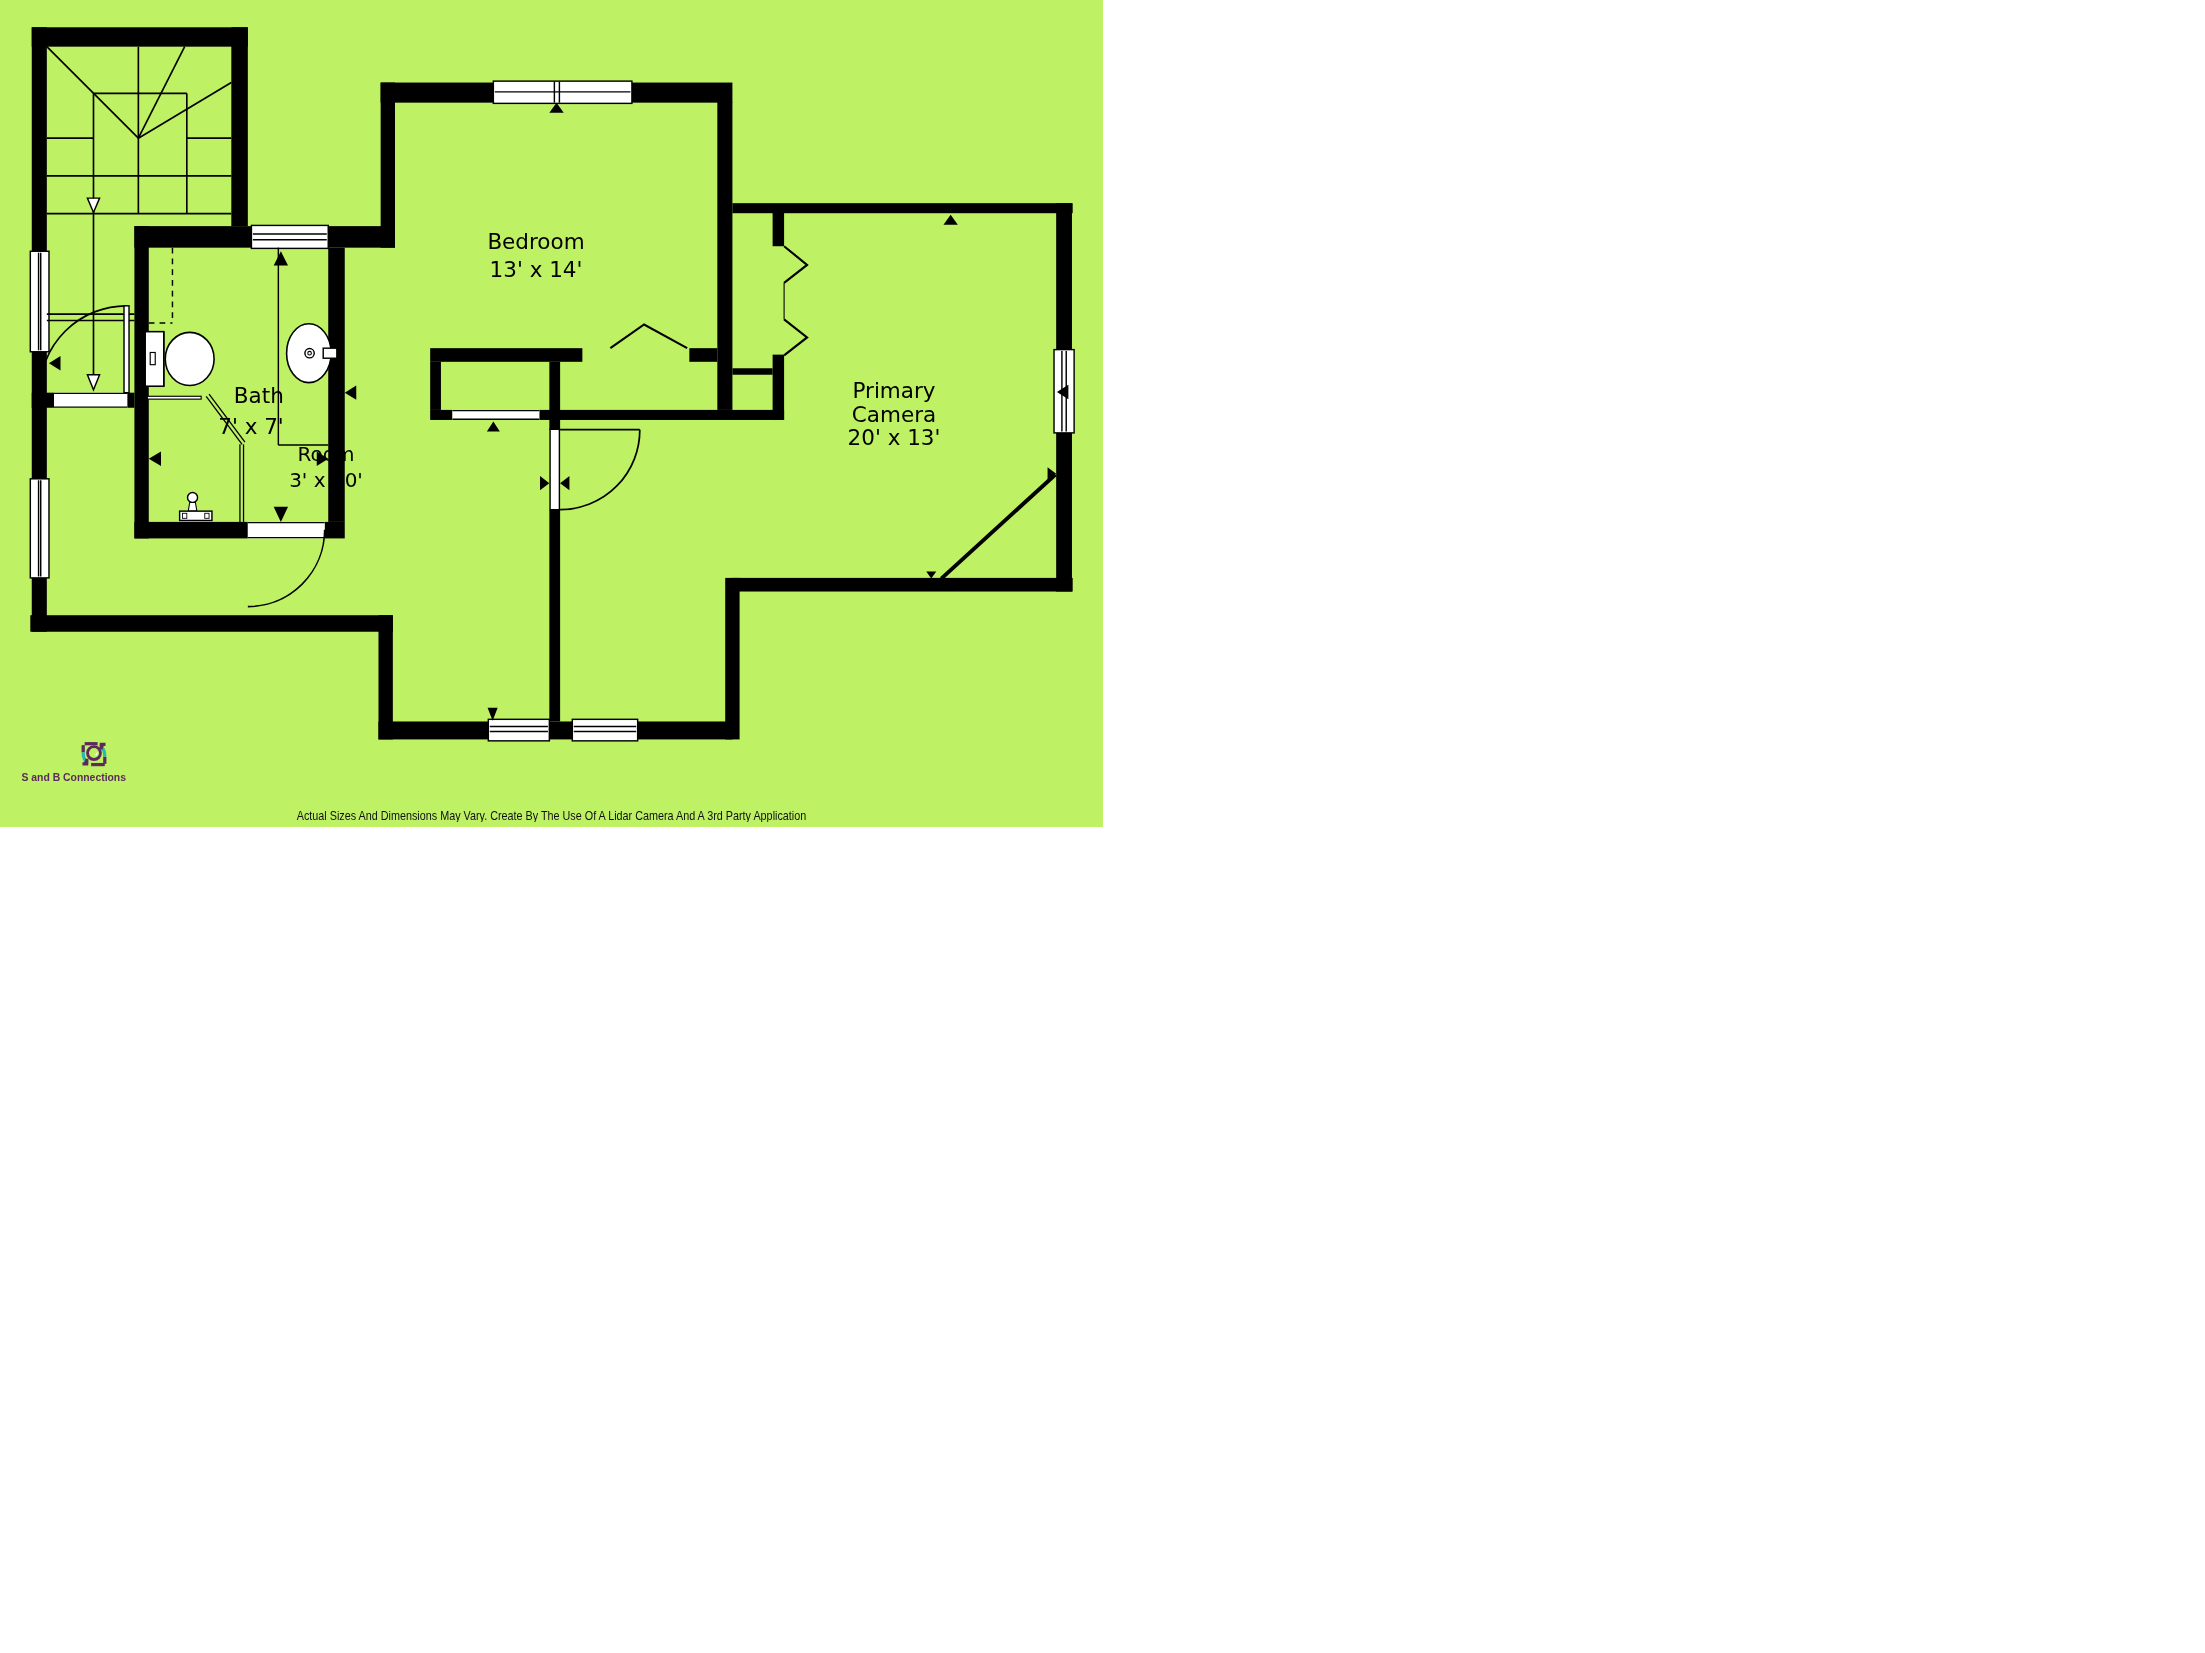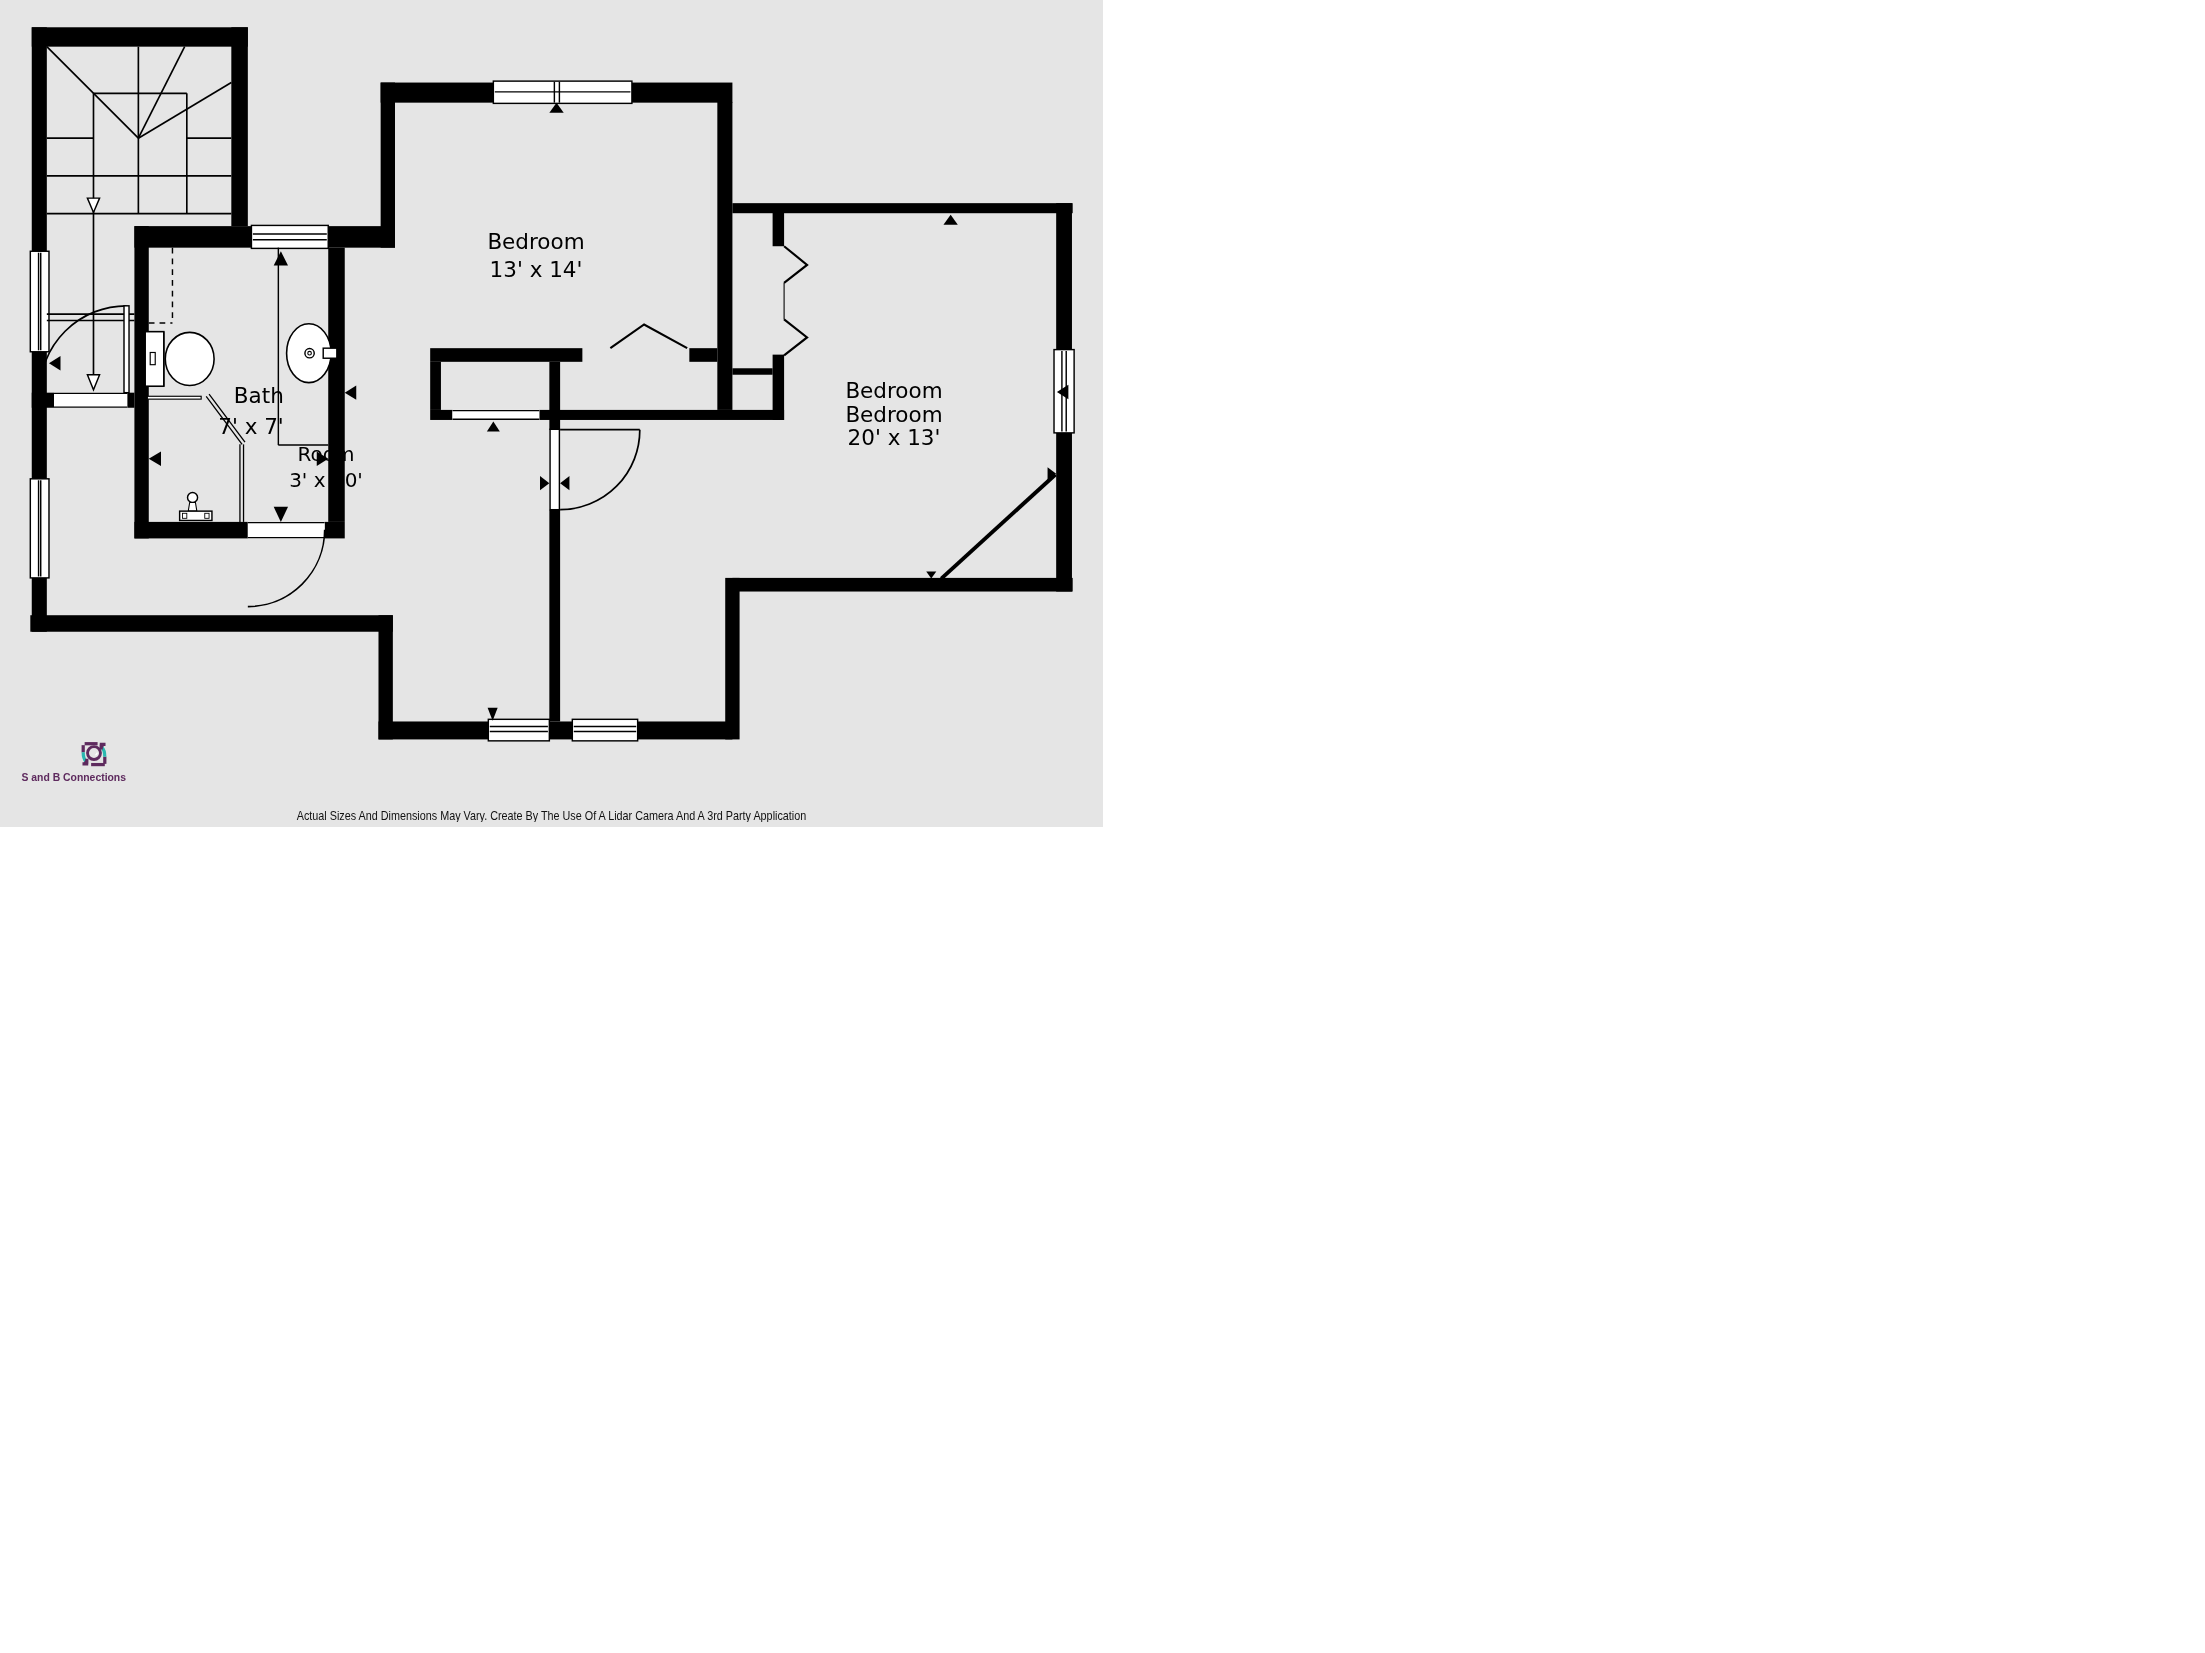--- a/index.html
+++ b/index.html
@@ -1,17 +1,17 @@
 <!DOCTYPE html>
 <html style="font-size:11.5px"><head>
 <meta charset="utf-8">
 <style>
   html,body{margin:0;padding:0;background:#fff;}
   body{font-family:"DejaVu Sans", sans-serif;}
-  .canvas{position:relative;width:1103px;height:827px;background:#e5e5e5;overflow:hidden;}
+  .canvas{position:relative;width:1103px;height:827px;background:#bef264;overflow:hidden;}
   .plan-svg{position:absolute;left:0;top:0;}
   .room-label{position:absolute;transform:translate(-50%,-50%);text-align:center;color:#000;
      font-size:21.5px;line-height:1.32;letter-spacing:0px;white-space:nowrap;}
   .room-label .dims{display:block;}
   .room-label.wrap{white-space:normal;width:129px;}
   .logo{position:absolute;left:21.5px;top:740px;width:144px;text-align:left;}
   .logo-icon{display:block;margin:0 auto 2.9px auto;}
   .logo-text{font-family:"Liberation Sans", sans-serif;font-weight:bold;font-size:10.4px;color:#5E2A5E;}
   .disclaimer{position:absolute;left:0;top:807px;width:100%;text-align:center;
      font-family:"Liberation Sans", sans-serif;font-size:10.8px;color:#111;
@@ -222,21 +222,21 @@
     <span>Bath</span>
     <span class="dims">7' x 7'</span>
   </div>
 
   <div class="room-label" style="left:326px;top:467px;font-size:20px;">
     <span>Room</span>
     <span class="dims">3' x 10'</span>
   </div>
 
   <div class="room-label wrap" style="left:894px;top:414px;line-height:1.1;">
-    <span>Bedroom Bedroom</span>
+    <span>Primary Camera</span>
     <span class="dims">20' x 13'</span>
   </div>
 
   <div class="logo">
     <svg class="logo-icon" width="36" height="29" viewBox="0 0 50 40" fill="none">
       <path d="M12,5 H30" stroke="#5E2A5E" stroke-width="4.5"></path>
       <path d="M10,7 V17" stroke="#5E2A5E" stroke-width="4.5"></path>
       <path d="M10,17 Q10,26 14,30" stroke="#2BB8B0" stroke-width="4.5"></path>
       <path d="M9,33 H17 M15,26 V33" stroke="#5E2A5E" stroke-width="4.5"></path>
       <path d="M13,28 L16,33 L10,33 Z" fill="#5E2A5E"></path>

